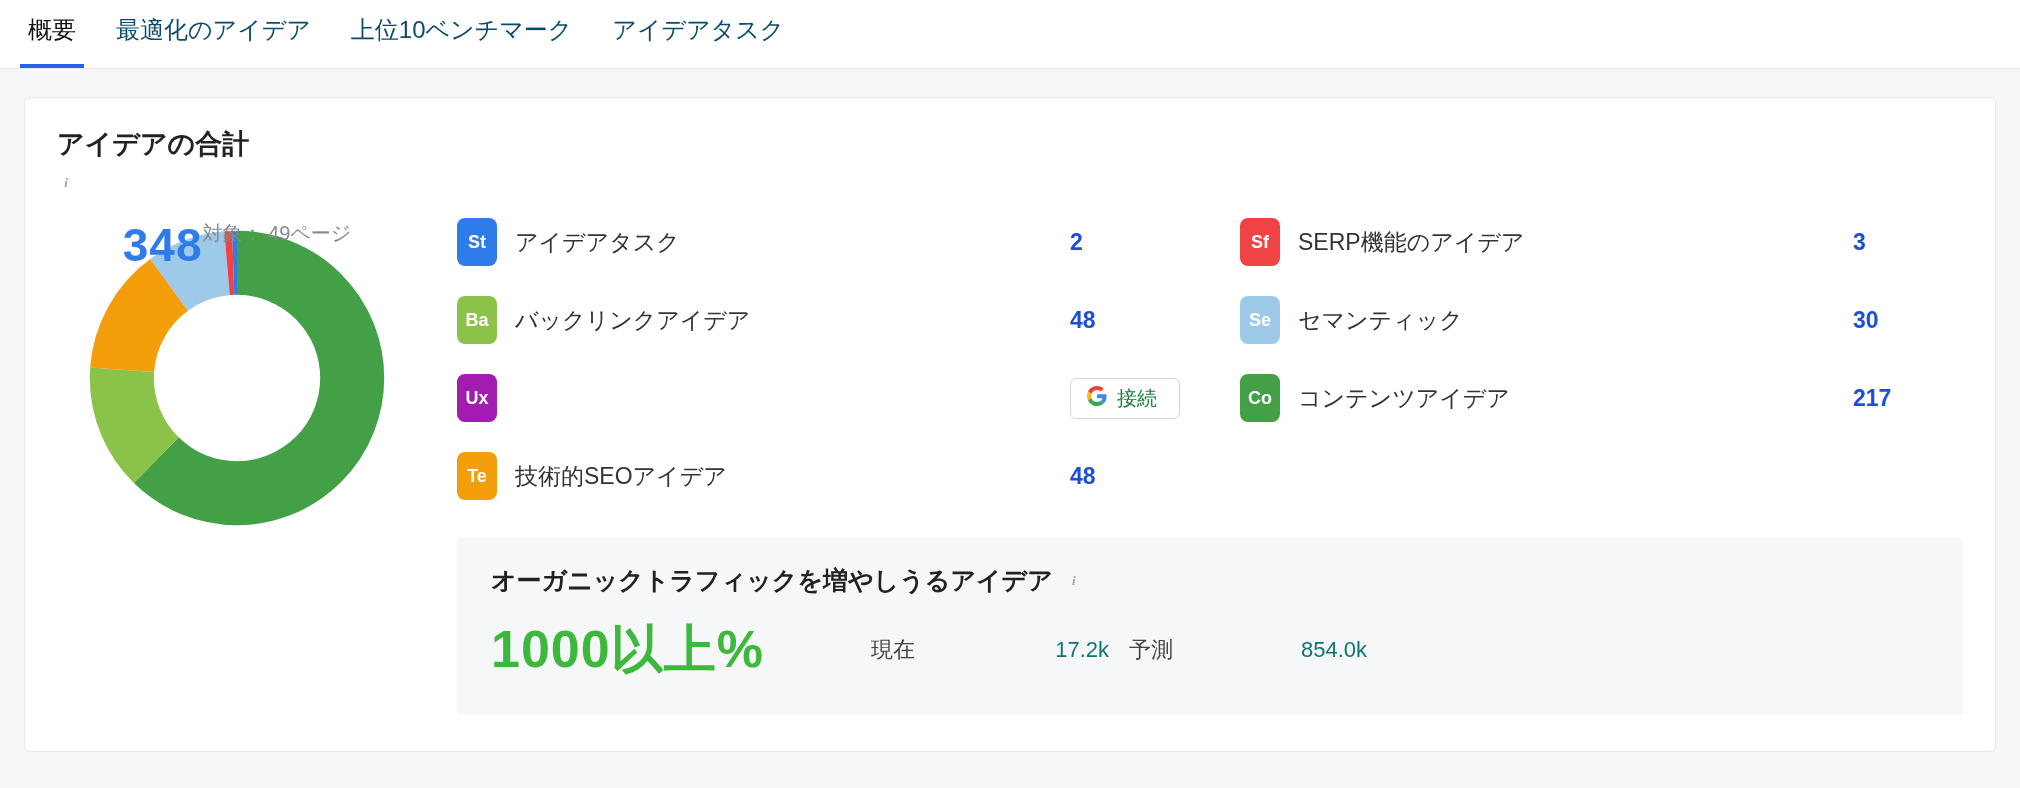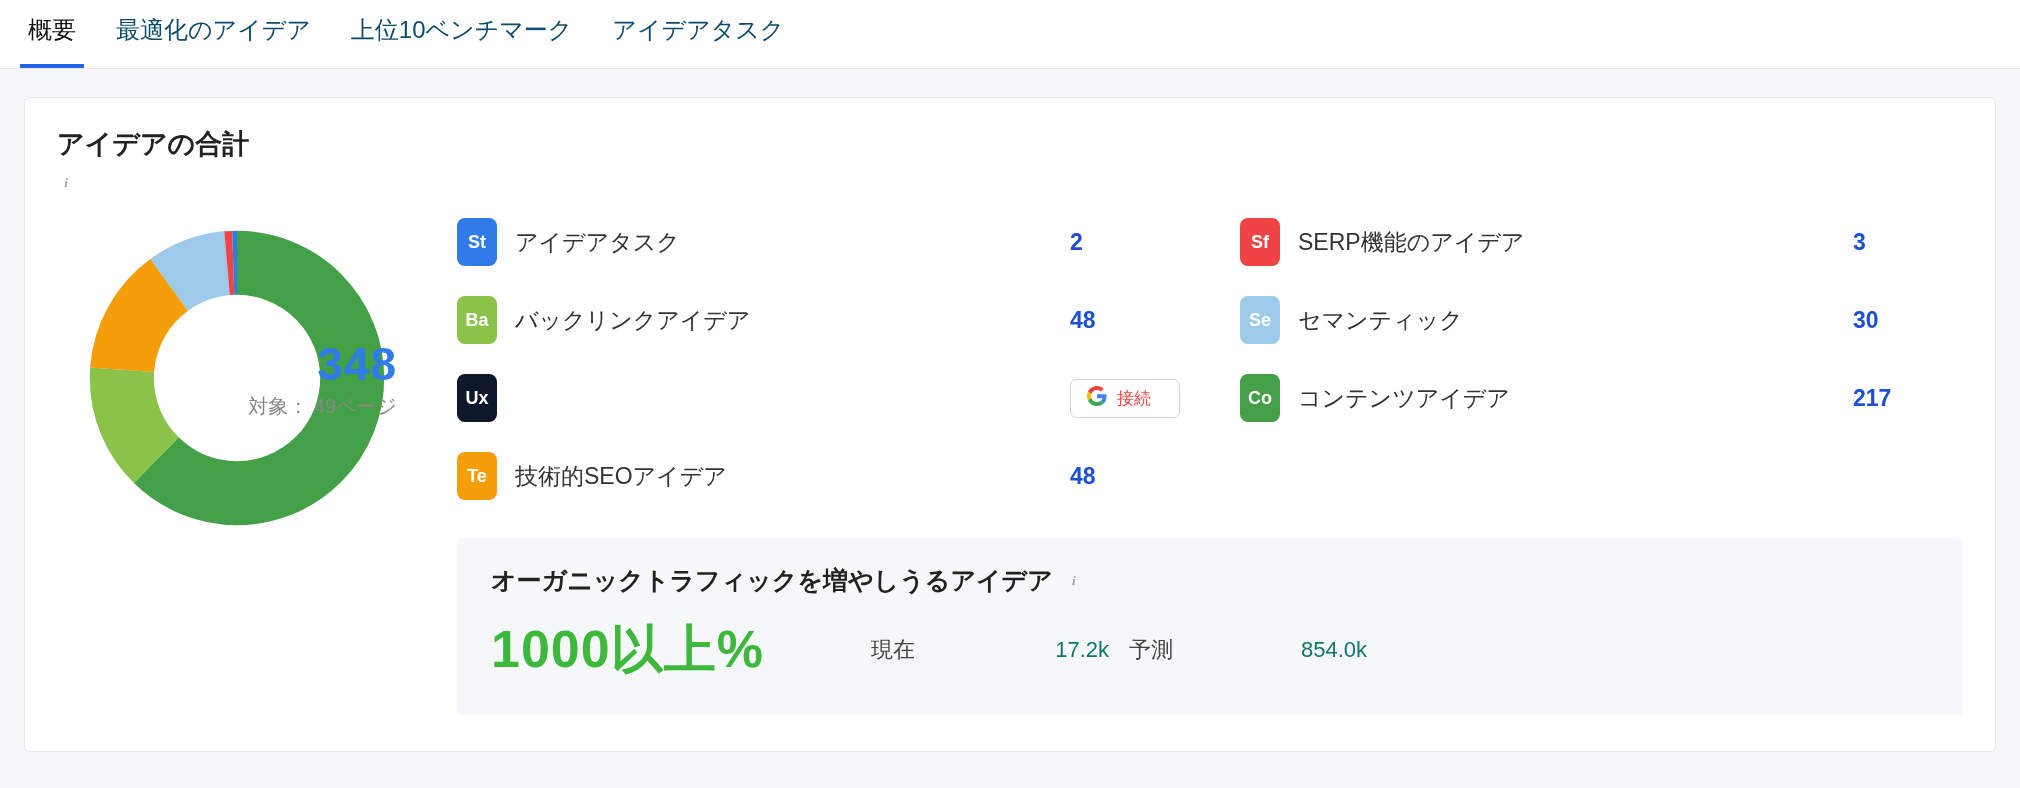--- a/index.html
+++ b/index.html
@@ -9,32 +9,32 @@
   .tab.active { border-bottom-color: #2563eb; color: #111; }
   .panel-wrap { padding: 28px 24px; }
   .card { background: #fff; border: 1px solid #e5e7eb; border-radius: 6px; padding: 28px 32px 36px 32px; }
   .card-title-row { display: flex; align-items: flex-start; gap: 12px; margin-bottom: 26px; flex-direction: column; }
   .card-title { font-size: 27px; font-weight: 700; color: #222; }
   .info-icon { width: 18px; height: 18px; border-radius: 50%; display: inline-flex; align-items: center; justify-content: center; font-size: 13px; font-style: italic; font-family: Georgia, serif; color: #9ca3af; font-weight: 600; }
   .main-row { display: flex; gap: 40px; align-items: flex-start; }
   .donut-col { width: 360px; flex-shrink: 0; display: flex; justify-content: center; }
   .donut-wrap { position: relative; width: 320px; height: 320px; }
   .donut-wrap svg { width: 100%; height: 100%; }
-  .donut-center { position: absolute; top: 0; left: 0; width: 100%; height: 100%; display: flex; flex-direction: column; align-items: flex-end; justify-content: center; }
+  .donut-center { position: absolute; top: 0; left: 0; width: 100%; height: 100%; display: flex; flex-direction: row; align-items: flex-start; justify-content: center; }
   .donut-number { font-size: 46px; font-weight: 700; color: #2f7bea; letter-spacing: 1px; }
   .donut-sub { font-size: 20px; color: #888; margin-top: 2px; }
   .right-col { flex: 1; }
   .idea-grid { display: grid; grid-template-columns: 1fr 1fr; column-gap: 60px; row-gap: 30px; margin-bottom: 38px; }
   .idea-row { display: flex; align-items: center; gap: 18px; }
   .badge { width: 40px; height: 48px; border-radius: 8px; color: #fff; font-size: 18px; font-weight: 600; display: flex; align-items: center; justify-content: center; flex-shrink: 0; }
   .idea-label { font-size: 23px; color: #333; flex: 0 0 300px; }
   .idea-value { font-size: 23px; font-weight: 700; color: #1d4ed8; margin-left: auto; width: 110px; text-align: left; }
   .connect-btn { border: 1px solid #d1d5db; border-radius: 6px; padding: 6px 16px; display: inline-flex; align-items: center; gap: 10px; background: #fff; cursor: pointer; margin-left: auto; width: 110px; }
   .google-g { font-size: 20px; font-weight: 700; font-family: Arial, sans-serif; }
-  .connect-label { font-size: 17px; color: #ef4444; }
+  .connect-label { font-size: 20px; color: #15803d; }
   .traffic-box { background: #f6f7f8; border-radius: 4px; padding: 26px 34px 30px 34px; }
   .traffic-title-row { display: flex; align-items: center; gap: 12px; margin-bottom: 18px; }
   .traffic-title { font-size: 25px; font-weight: 700; color: #222; }
   .traffic-body { display: flex; align-items: center; gap: 40px; }
   .traffic-percent { font-size: 52px; font-weight: 800; color: #3db83d; letter-spacing: 1px; flex-shrink: 0; width: 340px; }
   .bars-col { flex: 1; display: flex; flex-direction: row; gap: 20px; }
   .bar-row { display: flex; align-items: center; gap: 24px; }
   .bar-label { width: 80px; font-size: 22px; color: #444; }
   .bar-track { flex: 1; height: 18px; background: transparent; position: relative; border-radius: 9px; overflow: hidden; }
   .bar-fill { position: absolute; left: 0; top: 0; height: 100%; border-radius: 9px; }
@@ -103,21 +103,21 @@
             <div class="idea-label">バックリンクアイデア</div>
             <div class="idea-value">48</div>
           </div>
           <div class="idea-row">
             <div class="badge" style="background:#9ccae8">Se</div>
             <div class="idea-label">セマンティック</div>
             <div class="idea-value">30</div>
           </div>
 
           <div class="idea-row">
-            <div class="badge" style="background:#0f172a">Ux</div>
+            <div class="badge" style="background:#a21caf">Ux</div>
             <button class="connect-btn">
               <span class="google-g">
                 <svg width="20" height="20" viewBox="0 0 48 48">
                     <path fill="#EA4335" d="M24 9.5c3.54 0 6.72 1.22 9.22 3.62l6.86-6.86C35.9 2.2 30.3 0 24 0 14.62 0 6.51 5.38 2.56 13.22l7.98 6.2C12.42 13.2 17.74 9.5 24 9.5z"></path>
                     <path fill="#4285F4" d="M46.98 24.5c0-1.64-.15-3.22-.42-4.74H24v9.48h12.94c-.56 2.9-2.24 5.36-4.78 7.02l7.74 6.02C44.6 38.02 46.98 31.82 46.98 24.5z"></path>
                     <path fill="#FBBC05" d="M10.54 28.58A14.48 14.48 0 0 1 9.5 24c0-1.6.28-3.14.78-4.58l-7.98-6.2A23.94 23.94 0 0 0 0 24c0 3.88.92 7.54 2.56 10.78l7.98-6.2z"></path>
                     <path fill="#34A853" d="M24 48c6.48 0 11.92-2.14 15.9-5.82l-7.74-6.02c-2.14 1.44-4.9 2.3-8.16 2.3-6.26 0-11.58-3.7-13.46-9.92l-7.98 6.2C6.51 42.62 14.62 48 24 48z"></path>
                   </svg>
               </span>
               <span class="connect-label">接続</span>

